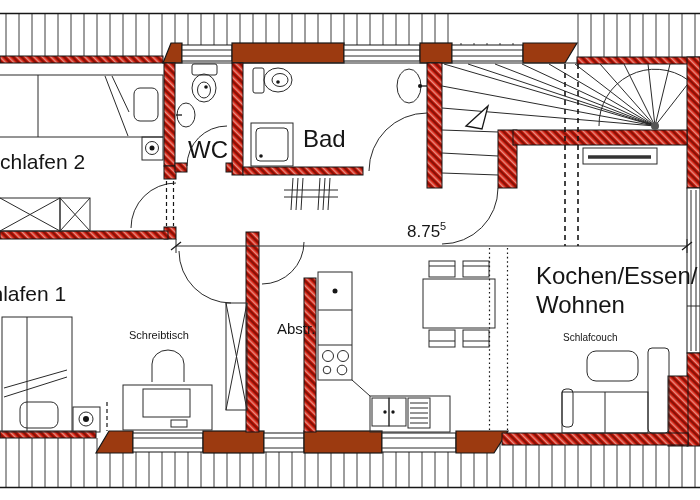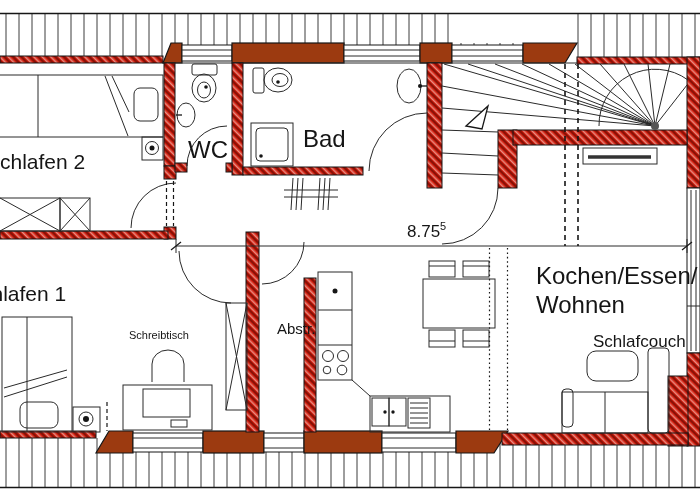--- a/index.html
+++ b/index.html
@@ -322,16 +322,16 @@
   <div class="lbl lbl-room" style="left:-14px;top:150px;">Schlafen 2</div>
   <div class="lbl lbl-room" style="left:-33px;top:282px;">Schlafen 1</div>
   <div class="lbl lbl-mid" style="left:188px;top:136px;">WC</div>
   <div class="lbl lbl-mid" style="left:303px;top:125px;text-align:right;">Bad</div>
   <div class="lbl" style="left:261px;top:320px;font-size:15px;margin-left:16px;">Abstr.</div>
   <div class="lbl lbl-small" style="left:129px;top:329px;">Schreibtisch</div>
   <div class="lbl lbl-mid" style="left:536px;top:261px;line-height:29px;">
     <div>Kochen/Essen/</div>
     <div>Wohnen</div>
   </div>
-  <div class="lbl" style="left:593px;top:332px;font-size:17px;">Schlafcouch</div>
+  <div class="lbl" style="left:563px;top:332px;font-size:10px;">Schlafcouch</div>
   <div class="lbl lbl-dim" style="left:407px;top:222px;"><span>8.75</span><sup>5</sup></div>
 
 </div>
 
 </body></html>

